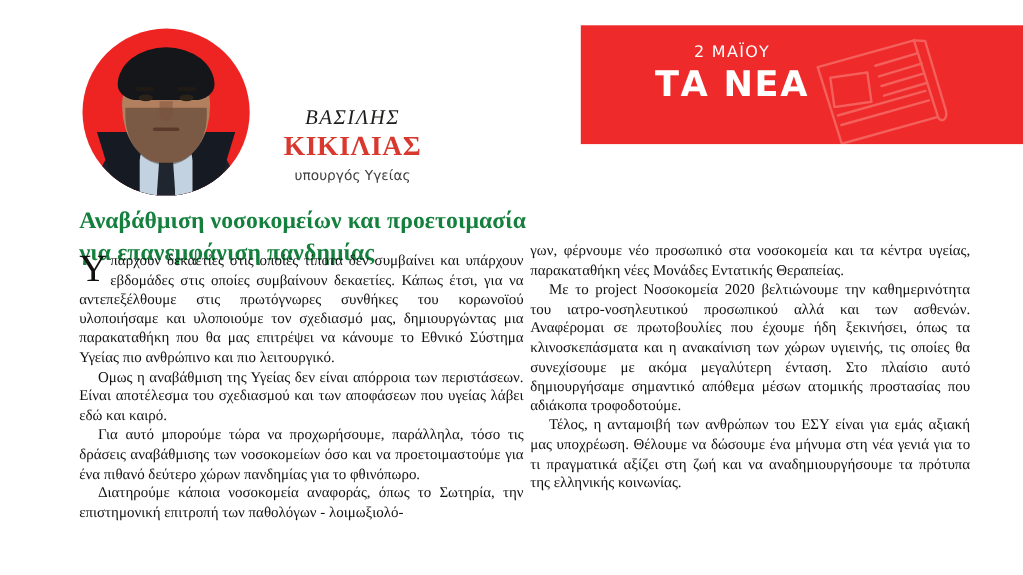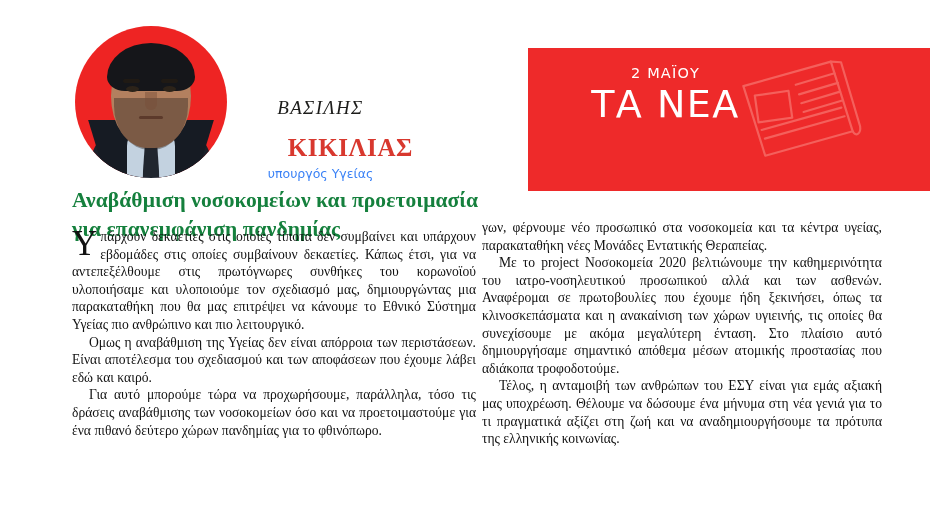--- a/index.html
+++ b/index.html
@@ -19,45 +19,45 @@
     position: relative;
     width: 930px;
     height: 523px;
     background: #ffffff;
   }
 
   
   .masthead {
     position: absolute;
     left: 528px;
-    top: 48px;
+    top: 23px;
     width: 402px;
-    height: 143px;
+    height: 108px;
     background: #ee2a2a;
     overflow: hidden;
   }
   .masthead-text {
     position: absolute;
     left: 30px;
     top: 16px;
     width: 215px;
     text-align: center;
     color: #ffffff;
     font-family: "DejaVu Sans", "Liberation Sans", sans-serif;
   }
   .masthead-date {
     font-size: 14.5px;
     letter-spacing: 1.2px;
     font-weight: 400;
     line-height: 1.3;
     margin-bottom: 2px;
   }
   .masthead-title {
-    font-size: 38px;
-    font-weight: 400;
+    font-size: 32px;
+    font-weight: 700;
     letter-spacing: 1.5px;
     line-height: 1.05;
   }
   .newspaper-icon {
     position: absolute;
     left: 205px;
     top: 8px;
     width: 140px;
     height: 105px;
   }
@@ -236,27 +236,26 @@
     line-height: 1.1;
     font-style: italic;
   }
   .byline-last {
     font-family: "Liberation Serif", "DejaVu Serif", serif;
     font-size: 25px;
     font-weight: 700;
     letter-spacing: 0.6px;
     color: #d8382e;
     line-height: 1.15;
-    margin-top: 15px;
-    text-align: right;
+    margin-top: 1px;
   }
   .byline-role {
     font-family: "DejaVu Sans", "Liberation Sans", sans-serif;
     font-size: 12.5px;
-    color: #3b82f6;
+    color: #404040;
     margin-top: 3px;
     line-height: 1.2;
   }
 
   
   .headline {
     position: absolute;
     left: 72px;
     top: 172px;
     width: 420px;
@@ -358,22 +357,23 @@
   <div class="byline">
     <div class="byline-first">ΒΑΣΙΛΗΣ</div>
     <div class="byline-last">ΚΙΚΙΛΙΑΣ</div>
     <div class="byline-role">υπουργός Υγείας</div>
   </div>
 
   <h1 class="headline">Αναβάθμιση νοσοκομείων και προετοιμασία για επανεμφάνιση πανδημίας</h1>
 
   <div class="col col-left">
     <p class="dropcap-para"><span class="dropcap">Υ</span><span>πάρχουν δεκαετίες στις οποίες τίποτα δεν συμβαίνει και υπάρχουν εβδομάδες στις οποίες συμβαίνουν δεκαετίες. Κάπως έτσι, για να αντεπεξέλθουμε στις πρωτόγνωρες συνθήκες του κορωνοϊού υλοποιήσαμε και υλοποιούμε τον σχεδιασμό μας, δημιουργώντας μια παρακαταθήκη που θα μας επιτρέψει να κάνουμε το Εθνικό Σύστημα Υγείας πιο ανθρώπινο και πιο λειτουργικό.</span></p>
-    <p>Ομως η αναβάθμιση της Υγείας δεν είναι απόρροια των περιστάσεων. Είναι αποτέλεσμα του σχεδιασμού και των αποφάσεων που έχουμε λάβει εδώ και καιρό.</p>
+    <p>Ομως η αναβάθμιση της Υγείας δεν είναι απόρροια των περιστάσεων. Είναι αποτέλεσμα του σχεδιασμού και των αποφάσεων που υγείας λάβει εδώ και καιρό.</p>
     <p>Για αυτό μπορούμε τώρα να προχωρήσουμε, παράλληλα, τόσο τις δράσεις αναβάθμισης των νοσοκομείων όσο και να προετοιμαστούμε για ένα πιθανό δεύτερο χώρων πανδημίας για το φθινόπωρο.</p>
+    <p>Διατηρούμε κάποια νοσοκομεία αναφοράς, όπως το Σωτηρία, την επιστημονική επιτροπή των παθολόγων - λοιμωξιολό-</p>
   </div>
 
   <div class="col col-right">
     <p class="no-indent">γων, φέρνουμε νέο προσωπικό στα νοσοκομεία και τα κέντρα υγείας, παρακαταθήκη νέες Μονάδες Εντατικής Θεραπείας.</p>
     <p>Με το project Νοσοκομεία 2020 βελτιώνουμε την καθημερινότητα του ιατρο-νοσηλευτικού προσωπικού αλλά και των ασθενών. Αναφέρομαι σε πρωτοβουλίες που έχουμε ήδη ξεκινήσει, όπως τα κλινοσκεπάσματα και η ανακαίνιση των χώρων υγιεινής, τις οποίες θα συνεχίσουμε με ακόμα μεγαλύτερη ένταση. Στο πλαίσιο αυτό δημιουργήσαμε σημαντικό απόθεμα μέσων ατομικής προστασίας που αδιάκοπα τροφοδοτούμε.</p>
     <p>Τέλος, η ανταμοιβή των ανθρώπων του ΕΣΥ είναι για εμάς αξιακή μας υποχρέωση. Θέλουμε να δώσουμε ένα μήνυμα στη νέα γενιά για το τι πραγματικά αξίζει στη ζωή και να αναδημιουργήσουμε τα πρότυπα της ελληνικής κοινωνίας.</p>
   </div>
 
 </div>
 

